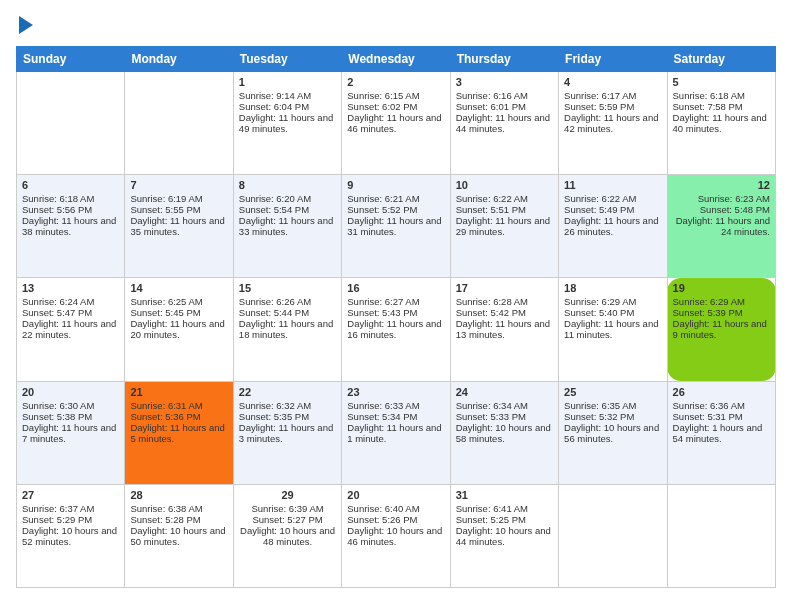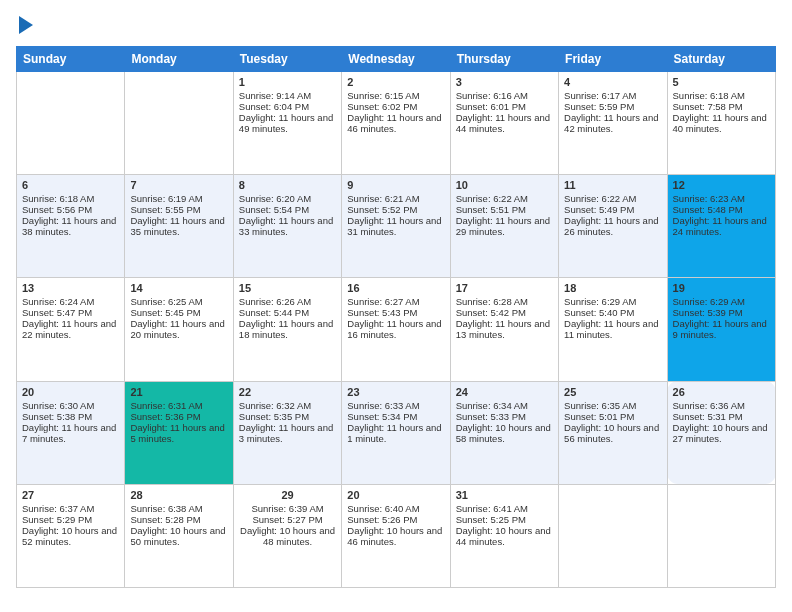--- a/index.html
+++ b/index.html
@@ -120,39 +120,39 @@
           <td style="background-color: rgb(255, 255, 255);"><span class="day-num">4</span><span>Sunrise: 6:17 AM</span><br><span>Sunset: 5:59 PM</span><br><span>Daylight: 11 hours and 42 minutes.</span></td>
           <td style="background-color: rgb(255, 255, 255);"><span class="day-num">5</span><span>Sunrise: 6:18 AM</span><br><span>Sunset: 7:58 PM</span><br><span>Daylight: 11 hours and 40 minutes.</span></td>
         </tr>
         <tr>
           <td style="background-color: rgb(237, 242, 251);"><span class="day-num">6</span><span>Sunrise: 6:18 AM</span><br><span>Sunset: 5:56 PM</span><br><span>Daylight: 11 hours and 38 minutes.</span></td>
           <td style="background-color: rgb(237, 242, 251);"><span class="day-num">7</span><span>Sunrise: 6:19 AM</span><br><span>Sunset: 5:55 PM</span><br><span>Daylight: 11 hours and 35 minutes.</span></td>
           <td style="background-color: rgb(237, 242, 251);"><span class="day-num">8</span><span>Sunrise: 6:20 AM</span><br><span>Sunset: 5:54 PM</span><br><span>Daylight: 11 hours and 33 minutes.</span></td>
           <td style="background-color: rgb(237, 242, 251);"><span class="day-num">9</span><span>Sunrise: 6:21 AM</span><br><span>Sunset: 5:52 PM</span><br><span>Daylight: 11 hours and 31 minutes.</span></td>
           <td style="background-color: rgb(237, 242, 251);"><span class="day-num">10</span><span>Sunrise: 6:22 AM</span><br><span>Sunset: 5:51 PM</span><br><span>Daylight: 11 hours and 29 minutes.</span></td>
           <td style="background-color: rgb(237, 242, 251);"><span class="day-num">11</span><span>Sunrise: 6:22 AM</span><br><span>Sunset: 5:49 PM</span><br><span>Daylight: 11 hours and 26 minutes.</span></td>
-          <td style="background-color: #0ea5e9;"><span class="day-num">12</span><span>Sunrise: 6:23 AM</span><br><span>Sunset: 5:48 PM</span><br><span>Daylight: 11 hours and 24 minutes.</span></td>
+          <td style="background-color: #86efac; text-align: right;"><span class="day-num">12</span><span>Sunrise: 6:23 AM</span><br><span>Sunset: 5:48 PM</span><br><span>Daylight: 11 hours and 24 minutes.</span></td>
         </tr>
         <tr>
           <td style="background-color: rgb(255, 255, 255);"><span class="day-num">13</span><span>Sunrise: 6:24 AM</span><br><span>Sunset: 5:47 PM</span><br><span>Daylight: 11 hours and 22 minutes.</span></td>
           <td style="background-color: rgb(255, 255, 255);"><span class="day-num">14</span><span>Sunrise: 6:25 AM</span><br><span>Sunset: 5:45 PM</span><br><span>Daylight: 11 hours and 20 minutes.</span></td>
           <td style="background-color: rgb(255, 255, 255);"><span class="day-num">15</span><span>Sunrise: 6:26 AM</span><br><span>Sunset: 5:44 PM</span><br><span>Daylight: 11 hours and 18 minutes.</span></td>
           <td style="background-color: rgb(255, 255, 255);"><span class="day-num">16</span><span>Sunrise: 6:27 AM</span><br><span>Sunset: 5:43 PM</span><br><span>Daylight: 11 hours and 16 minutes.</span></td>
           <td style="background-color: rgb(255, 255, 255);"><span class="day-num">17</span><span>Sunrise: 6:28 AM</span><br><span>Sunset: 5:42 PM</span><br><span>Daylight: 11 hours and 13 minutes.</span></td>
           <td style="background-color: rgb(255, 255, 255);"><span class="day-num">18</span><span>Sunrise: 6:29 AM</span><br><span>Sunset: 5:40 PM</span><br><span>Daylight: 11 hours and 11 minutes.</span></td>
-          <td style="background-color: #0ea5e9;"><span class="day-num">19</span><span>Sunrise: 6:29 AM</span><br><span>Sunset: 5:39 PM</span><br><span>Daylight: 11 hours and 9 minutes.</span></td>
+          <td style="background-color: #84cc16; border-radius: 14px;"><span class="day-num">19</span><span>Sunrise: 6:29 AM</span><br><span>Sunset: 5:39 PM</span><br><span>Daylight: 11 hours and 9 minutes.</span></td>
         </tr>
         <tr>
           <td style="background-color: rgb(237, 242, 251);"><span class="day-num">20</span><span>Sunrise: 6:30 AM</span><br><span>Sunset: 5:38 PM</span><br><span>Daylight: 11 hours and 7 minutes.</span></td>
-          <td style="background-color: #14b8a6;"><span class="day-num">21</span><span>Sunrise: 6:31 AM</span><br><span>Sunset: 5:36 PM</span><br><span>Daylight: 11 hours and 5 minutes.</span></td>
+          <td style="background-color: #f97316;"><span class="day-num">21</span><span>Sunrise: 6:31 AM</span><br><span>Sunset: 5:36 PM</span><br><span>Daylight: 11 hours and 5 minutes.</span></td>
           <td style="background-color: rgb(237, 242, 251);"><span class="day-num">22</span><span>Sunrise: 6:32 AM</span><br><span>Sunset: 5:35 PM</span><br><span>Daylight: 11 hours and 3 minutes.</span></td>
           <td style="background-color: rgb(237, 242, 251);"><span class="day-num">23</span><span>Sunrise: 6:33 AM</span><br><span>Sunset: 5:34 PM</span><br><span>Daylight: 11 hours and 1 minute.</span></td>
           <td style="background-color: rgb(237, 242, 251);"><span class="day-num">24</span><span>Sunrise: 6:34 AM</span><br><span>Sunset: 5:33 PM</span><br><span>Daylight: 10 hours and 58 minutes.</span></td>
-          <td style="background-color: rgb(237, 242, 251);"><span class="day-num">25</span><span>Sunrise: 6:35 AM</span><br><span>Sunset: 5:01 PM</span><br><span>Daylight: 10 hours and 56 minutes.</span></td>
-          <td style="background-color: rgb(237, 242, 251); border-radius: 11px;"><span class="day-num">26</span><span>Sunrise: 6:36 AM</span><br><span>Sunset: 5:31 PM</span><br><span>Daylight: 10 hours and 27 minutes.</span></td>
+          <td style="background-color: rgb(237, 242, 251);"><span class="day-num">25</span><span>Sunrise: 6:35 AM</span><br><span>Sunset: 5:32 PM</span><br><span>Daylight: 10 hours and 56 minutes.</span></td>
+          <td style="background-color: rgb(237, 242, 251);"><span class="day-num">26</span><span>Sunrise: 6:36 AM</span><br><span>Sunset: 5:31 PM</span><br><span>Daylight: 1 hours and 54 minutes.</span></td>
         </tr>
         <tr>
           <td style="background-color: rgb(255, 255, 255);"><span class="day-num">27</span><span>Sunrise: 6:37 AM</span><br><span>Sunset: 5:29 PM</span><br><span>Daylight: 10 hours and 52 minutes.</span></td>
           <td style="background-color: rgb(255, 255, 255);"><span class="day-num">28</span><span>Sunrise: 6:38 AM</span><br><span>Sunset: 5:28 PM</span><br><span>Daylight: 10 hours and 50 minutes.</span></td>
           <td style="background-color: rgb(255, 255, 255); text-align: center;"><span class="day-num">29</span><span>Sunrise: 6:39 AM</span><br><span>Sunset: 5:27 PM</span><br><span>Daylight: 10 hours and 48 minutes.</span></td>
           <td style="background-color: rgb(255, 255, 255);"><span class="day-num">20</span><span>Sunrise: 6:40 AM</span><br><span>Sunset: 5:26 PM</span><br><span>Daylight: 10 hours and 46 minutes.</span></td>
           <td style="background-color: rgb(255, 255, 255);"><span class="day-num">31</span><span>Sunrise: 6:41 AM</span><br><span>Sunset: 5:25 PM</span><br><span>Daylight: 10 hours and 44 minutes.</span></td>
           <td class="empty"></td>
           <td class="empty"></td>
         </tr>

